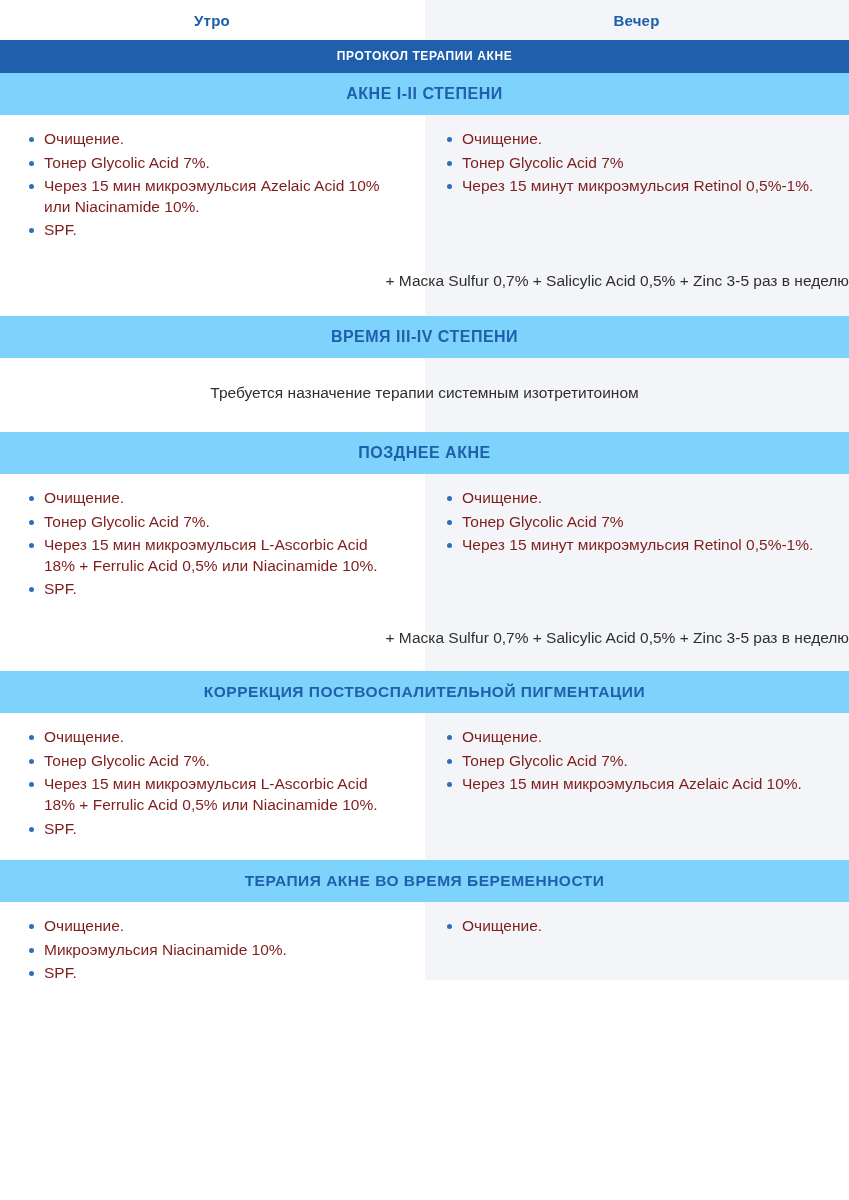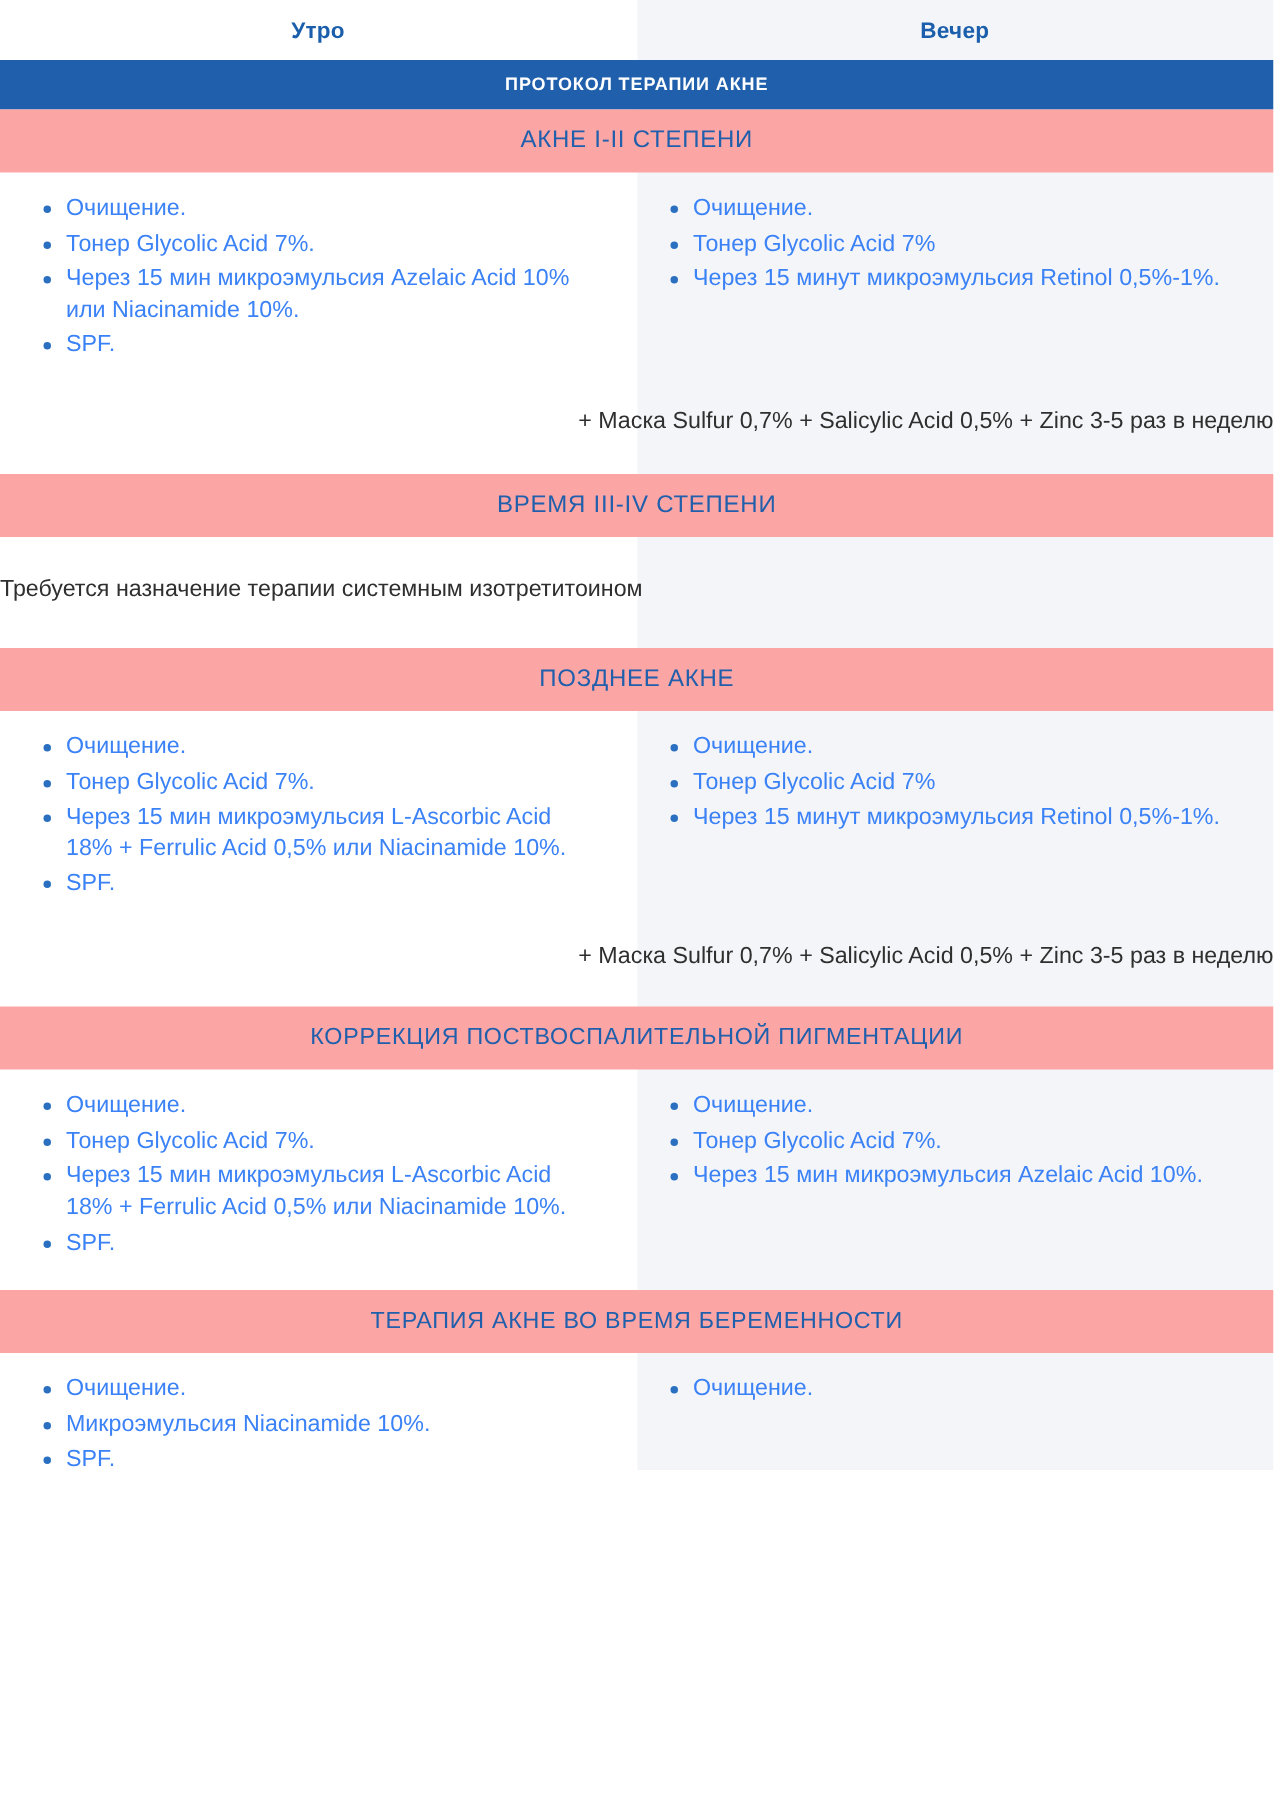--- a/index.html
+++ b/index.html
@@ -61,24 +61,24 @@
     color: #ffffff;
     text-align: center;
     font-size: 12px;
     font-weight: bold;
     letter-spacing: .6px;
     padding: 9px 0 10px;
   }
 
   
   .section-header {
-    background: #fca5a5;
+    background: #7dd3fc;
     text-align: center;
     color: #1f5fab;
-    font-weight: normal;
+    font-weight: bold;
     font-size: 16px;
     letter-spacing: .5px;
     padding: 12px 0 12px;
   }
   .section-header.wide {
     font-size: 15.5px;
   }
 
   
   .two-col {
@@ -98,21 +98,21 @@
   ul.items {
     list-style: none;
     margin: 0;
     padding: 0;
   }
   ul.items li {
     position: relative;
     padding-left: 18px;
     font-size: 15.5px;
     line-height: 1.33;
-    color: #3b82f6;
+    color: #7f1d1d;
     margin-bottom: 3px;
   }
   ul.items li::before {
     content: "";
     position: absolute;
     left: 3px;
     top: 8px;
     width: 5px;
     height: 5px;
     border-radius: 50%;
@@ -125,20 +125,21 @@
     font-size: 15.5px;
     color: #2f2f2f;
     padding: 16px 0 24px;
   }
   .note-row.inner {
     padding: 18px 0 26px;
   }
 
   
   .center-block {
+    text-align: center;
     font-size: 15.5px;
     color: #2f2f2f;
     padding: 26px 0 30px;
   }
 
   .spacer-8  { height: 8px; }
   .tail { height: 210px; }
 </style>
 </head>
 <body>

